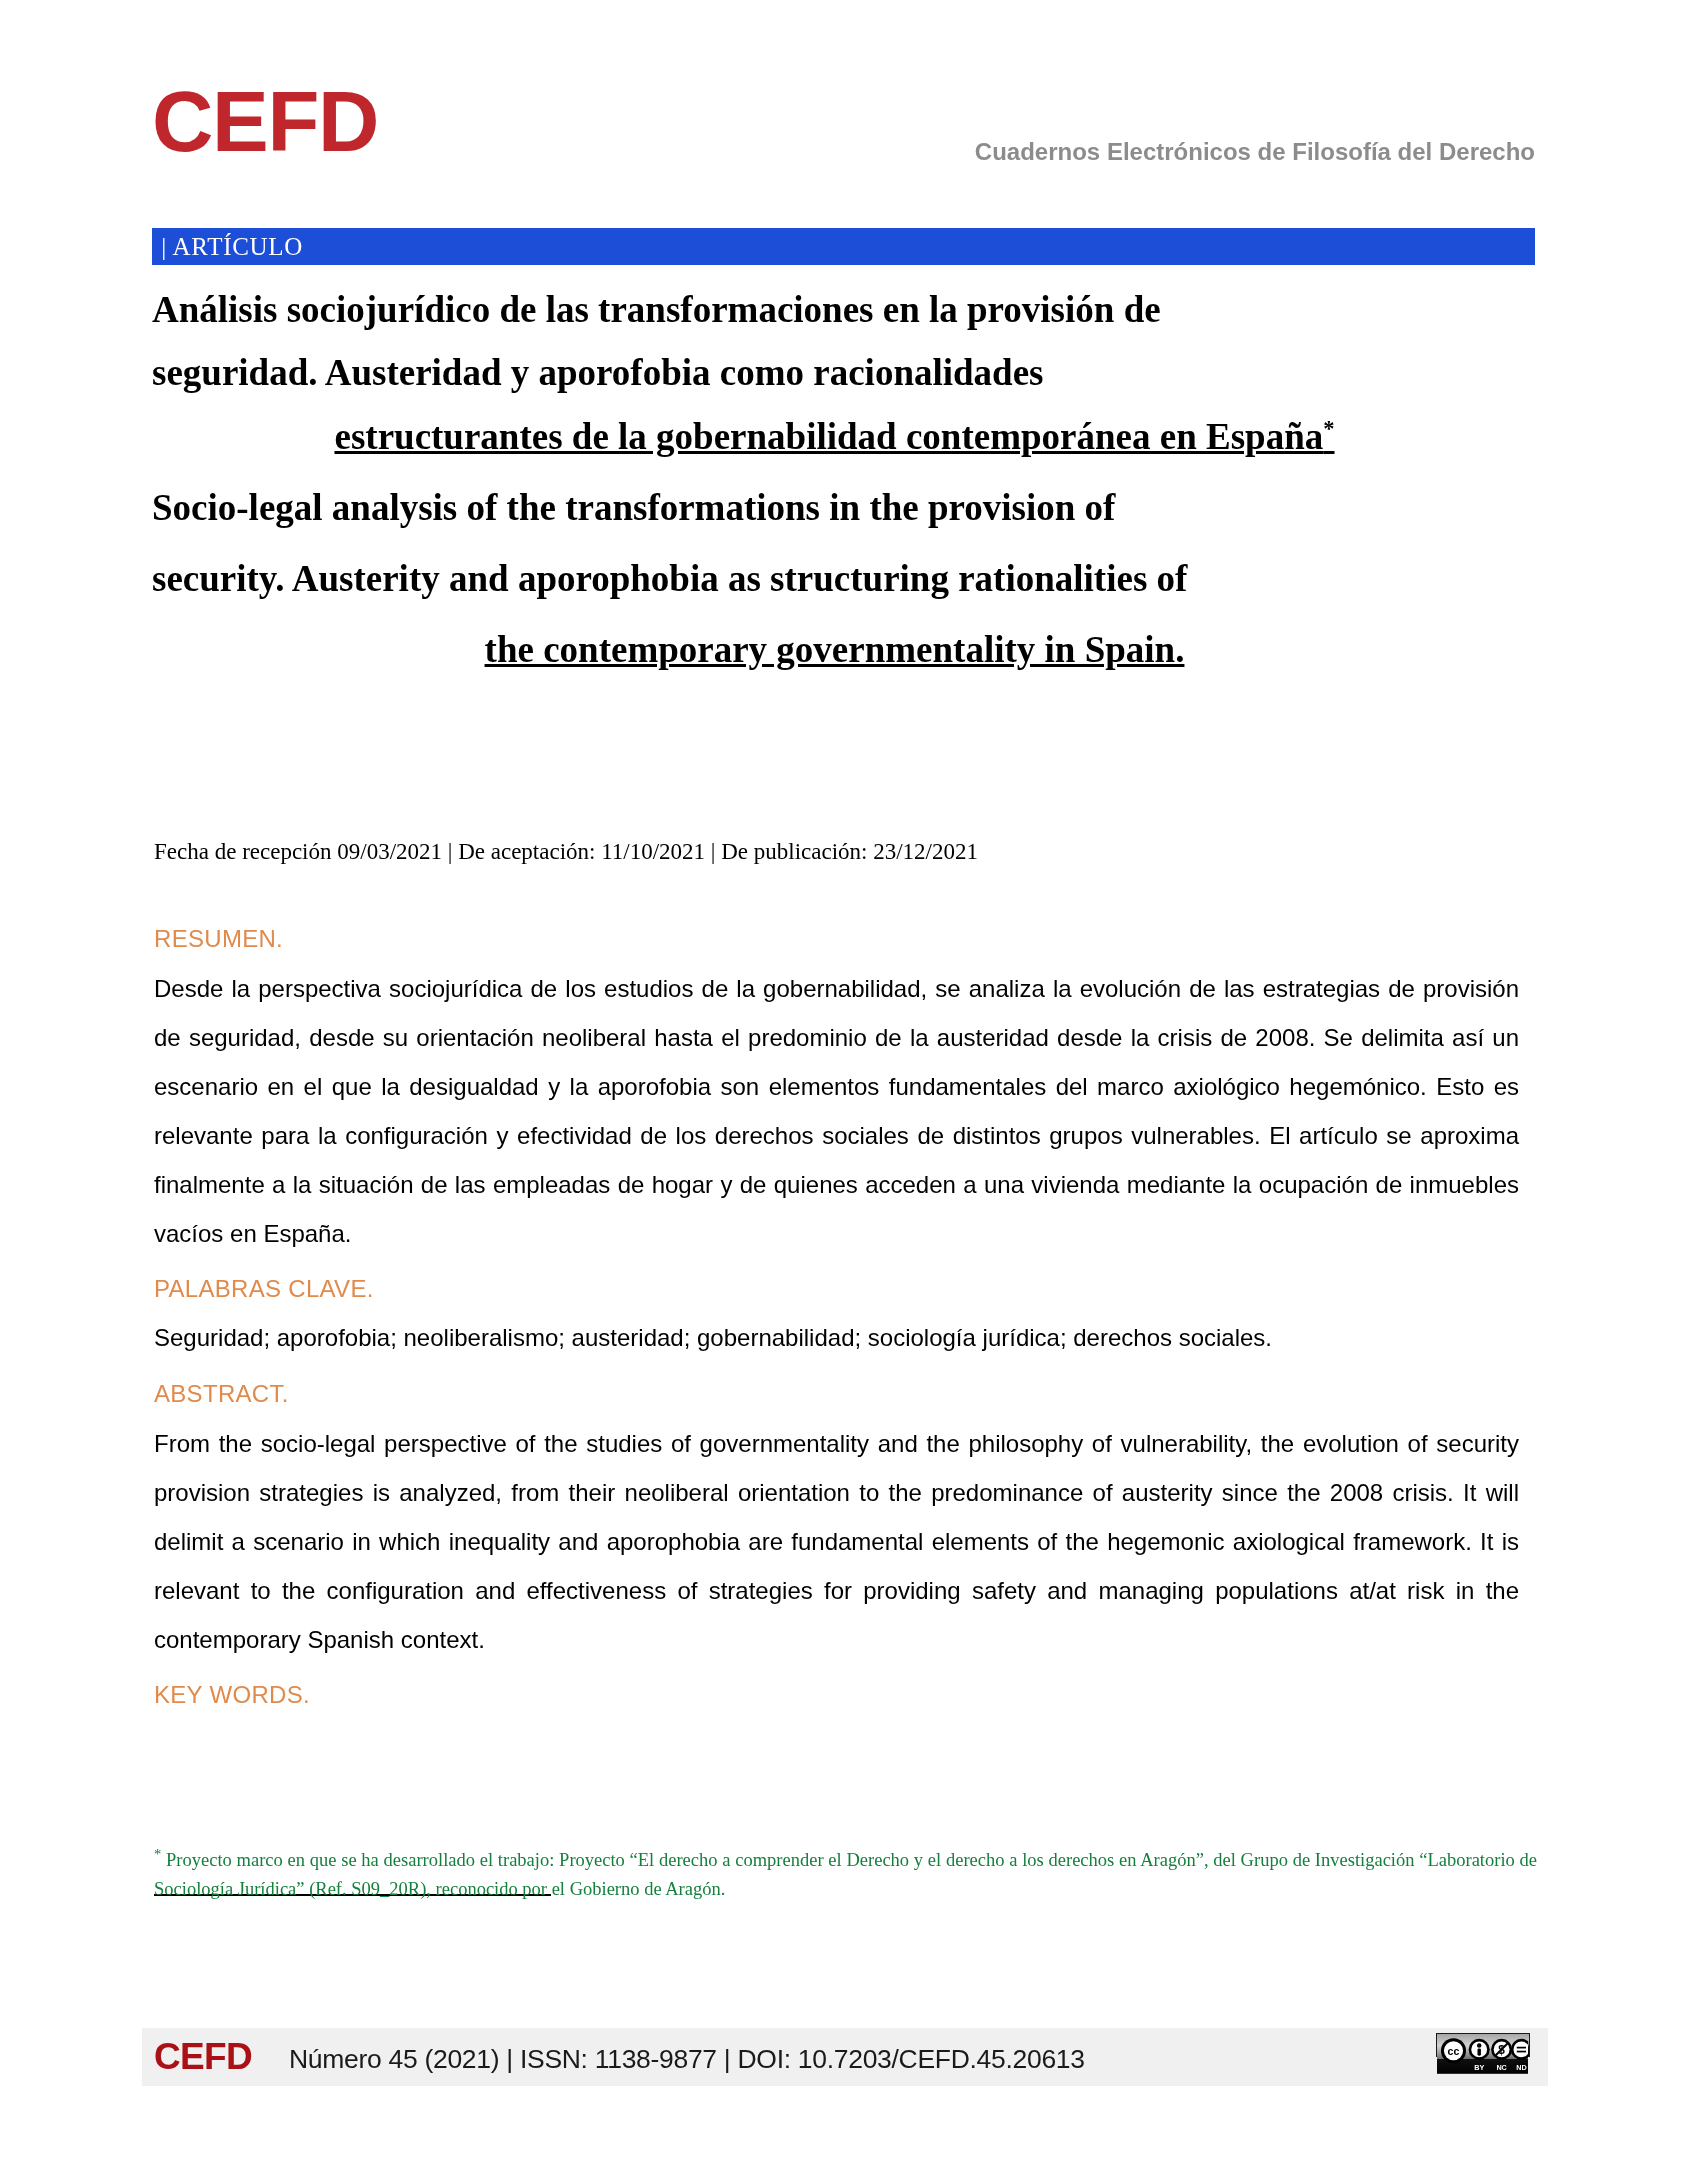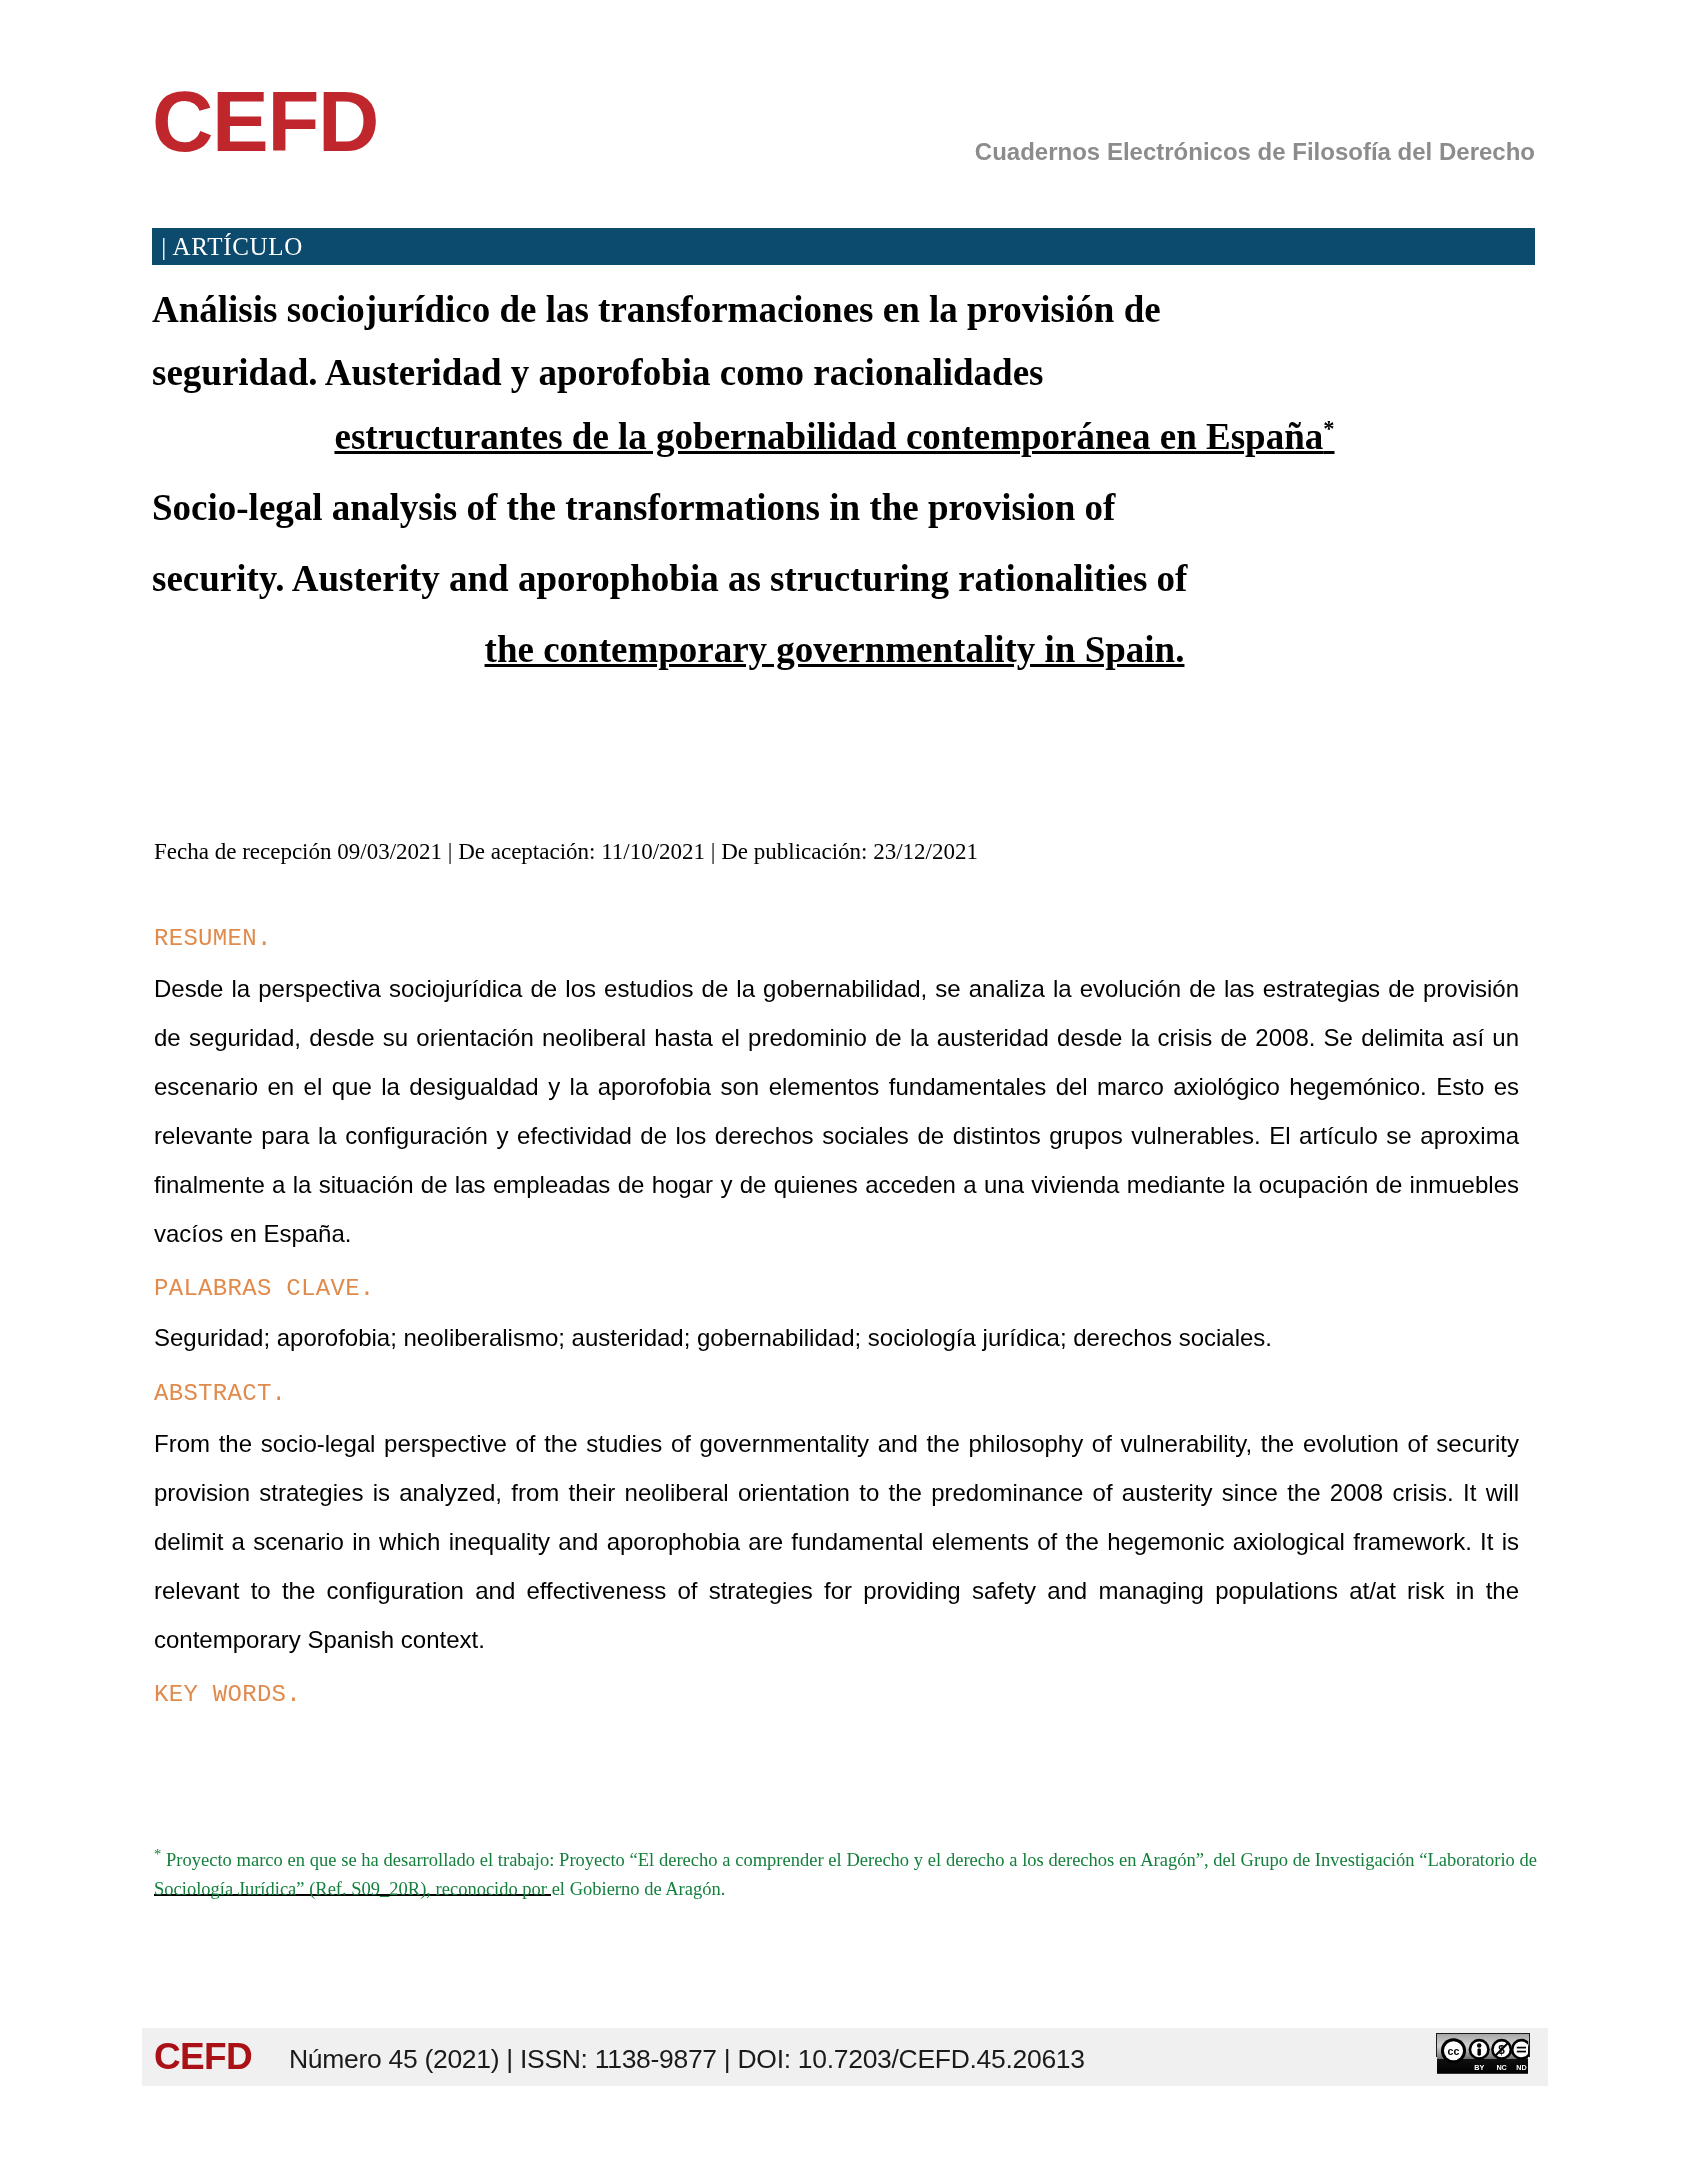--- a/index.html
+++ b/index.html
@@ -58,21 +58,21 @@
     letter-spacing: 0px;
     white-space: nowrap;
   }
 
   .article-bar {
     position: absolute;
     left: 152px;
     top: 228px;
     width: 1383px;
     height: 37px;
-    background: #0c4a6e;
+    background: #1d4ed8;
   }
   .article-bar-label {
     position: absolute;
     left: 9.3px;
     top: 2.6px;
     font-family: "Liberation Serif", serif;
     font-size: 25px;
     line-height: 32px;
     color: #FFFFFF;
     letter-spacing: 0.7px;
@@ -130,21 +130,21 @@
   }
 
   
   .abstract-area {
     position: absolute;
     left: 154px;
     top: 920px;
     width: 1365px;
   }
   .sec-head {
-    font-family: Liberation Mono, monospace;
+    font-family: Liberation Sans, sans-serif;
     font-size: 24px;
     line-height: 37px;
     color: #E08A4C;
     margin: 0 0 6.6px 0;
     letter-spacing: 0.3px;
   }
   .sec-body {
     font-family: Liberation Sans, sans-serif;
     font-size: 24px;
     line-height: 49px;

